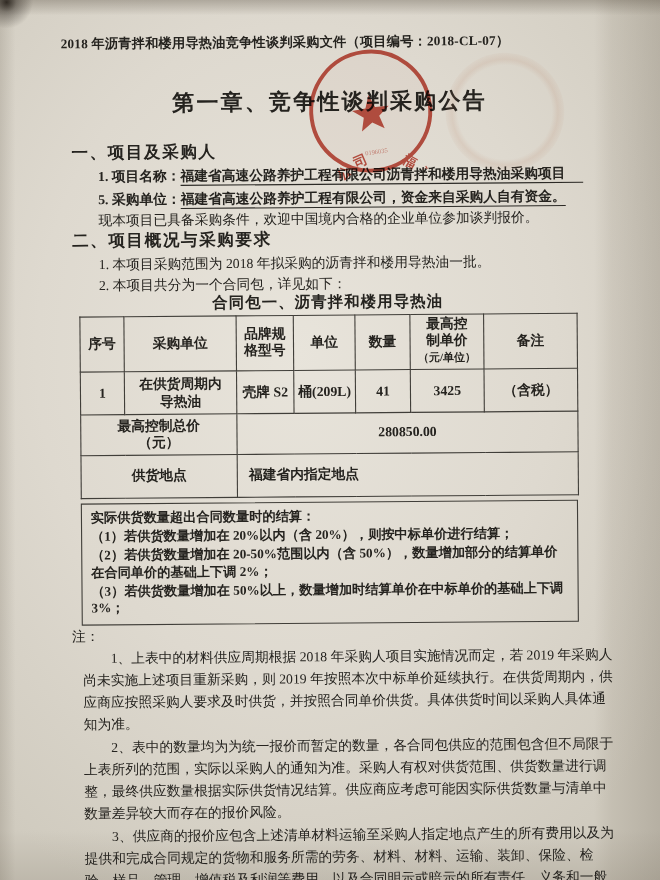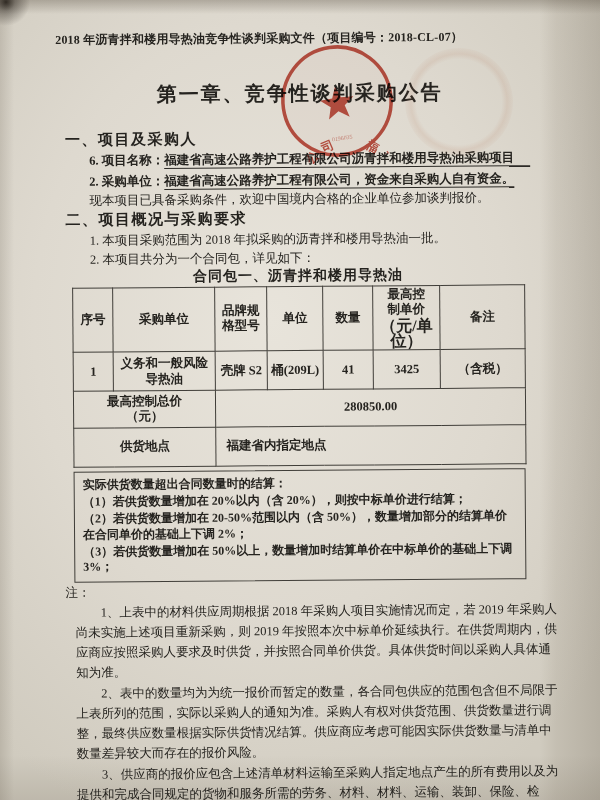--- a/index.html
+++ b/index.html
@@ -26,21 +26,21 @@
   .item.p2{margin-top:2px;}
   .u{border-bottom:1.2px solid #2c2a26;padding-bottom:1px;}
   .u.ext{padding-right:16px;}
   .tbl-title{margin:0 0 0 29px;width:452px;text-align:center;font-size:14px;font-weight:bold;letter-spacing:1px;line-height:16px;}
   table.tbl{margin:2px 0 0 29px;width:452px;table-layout:fixed;border-collapse:collapse;}
   table.tbl th,table.tbl td{
     border:1.5px solid #403e39;text-align:center;vertical-align:middle;
     font-weight:bold;white-space:pre-line;padding:1px 2px;box-sizing:border-box;
   }
   .r-head th{height:50px;font-size:12.5px;line-height:15px;}
-  .r-head .sub{display:block;font-size:16px;margin-top:1px;}
+  .r-head .sub{display:block;font-size:10px;margin-top:1px;}
   .r-data td{height:39px;font-size:12.5px;line-height:16px;}
   .r-total td{height:37px;font-size:12.5px;line-height:15px;}
   .r-del td{height:39px;font-size:12.5px;}
   .cell-left{text-align:left !important;padding-left:10px !important;}
   .settle-box{
     margin:4px 0 0 29px;width:452px;box-sizing:border-box;
     border:1.5px solid #403e39;padding:4px 8px 5px 8px;
     font-size:12px;font-weight:bold;line-height:15.5px;
   }
   .settle-box .sline{margin:1.5px 0;}
@@ -57,22 +57,22 @@
 <body>
 
 <div class="photo">
   <div class="content">
 
     <div class="doc-header">2018 年沥青拌和楼用导热油竞争性谈判采购文件（项目编号：2018-CL-07）</div>
 
     <div class="doc-title">第一章、竞争性谈判采购公告</div>
 
     <div class="sec-heading s1">一、项目及采购人</div>
-    <div class="item b"><span>6. 项目名称：</span><span class="u ext">福建省高速公路养护工程有限公司沥青拌和楼用导热油采购项目</span></div>
-    <div class="item b"><span>2. 采购单位：</span><span class="u">福建省高速公路养护工程有限公司，资金来自采购人自有资金。</span></div>
+    <div class="item b"><span>1. 项目名称：</span><span class="u ext">福建省高速公路养护工程有限公司沥青拌和楼用导热油采购项目</span></div>
+    <div class="item b"><span>5. 采购单位：</span><span class="u">福建省高速公路养护工程有限公司，资金来自采购人自有资金。</span></div>
     <div class="item p2">现本项目已具备采购条件，欢迎中国境内合格的企业单位参加谈判报价。</div>
 
     <div class="sec-heading s2">二、项目概况与采购要求</div>
     <div class="item">1. 本项目采购范围为 2018 年拟采购的沥青拌和楼用导热油一批。</div>
     <div class="item p2">2. 本项目共分为一个合同包，详见如下：</div>
 
     <div class="tbl-title">合同包一、沥青拌和楼用导热油</div>
     <table class="tbl">
       <colgroup>
         <col style="width:40px">
@@ -90,21 +90,21 @@
         <th>品牌规
 格型号</th>
         <th>单位</th>
         <th>数量</th>
         <th><span>最高控
 制单价</span><span class="sub">（元/单位）</span></th>
         <th>备注</th>
       </tr>
       <tr class="r-data">
         <td>1</td>
-        <td>义务和一般风险
+        <td>在供货周期内
 导热油</td>
         <td>壳牌 S2</td>
         <td>桶(209L)</td>
         <td>41</td>
         <td>3425</td>
         <td>（含税）</td>
       </tr>
       <tr class="r-total">
         <td colspan="2">最高控制总价
 （元）</td>

